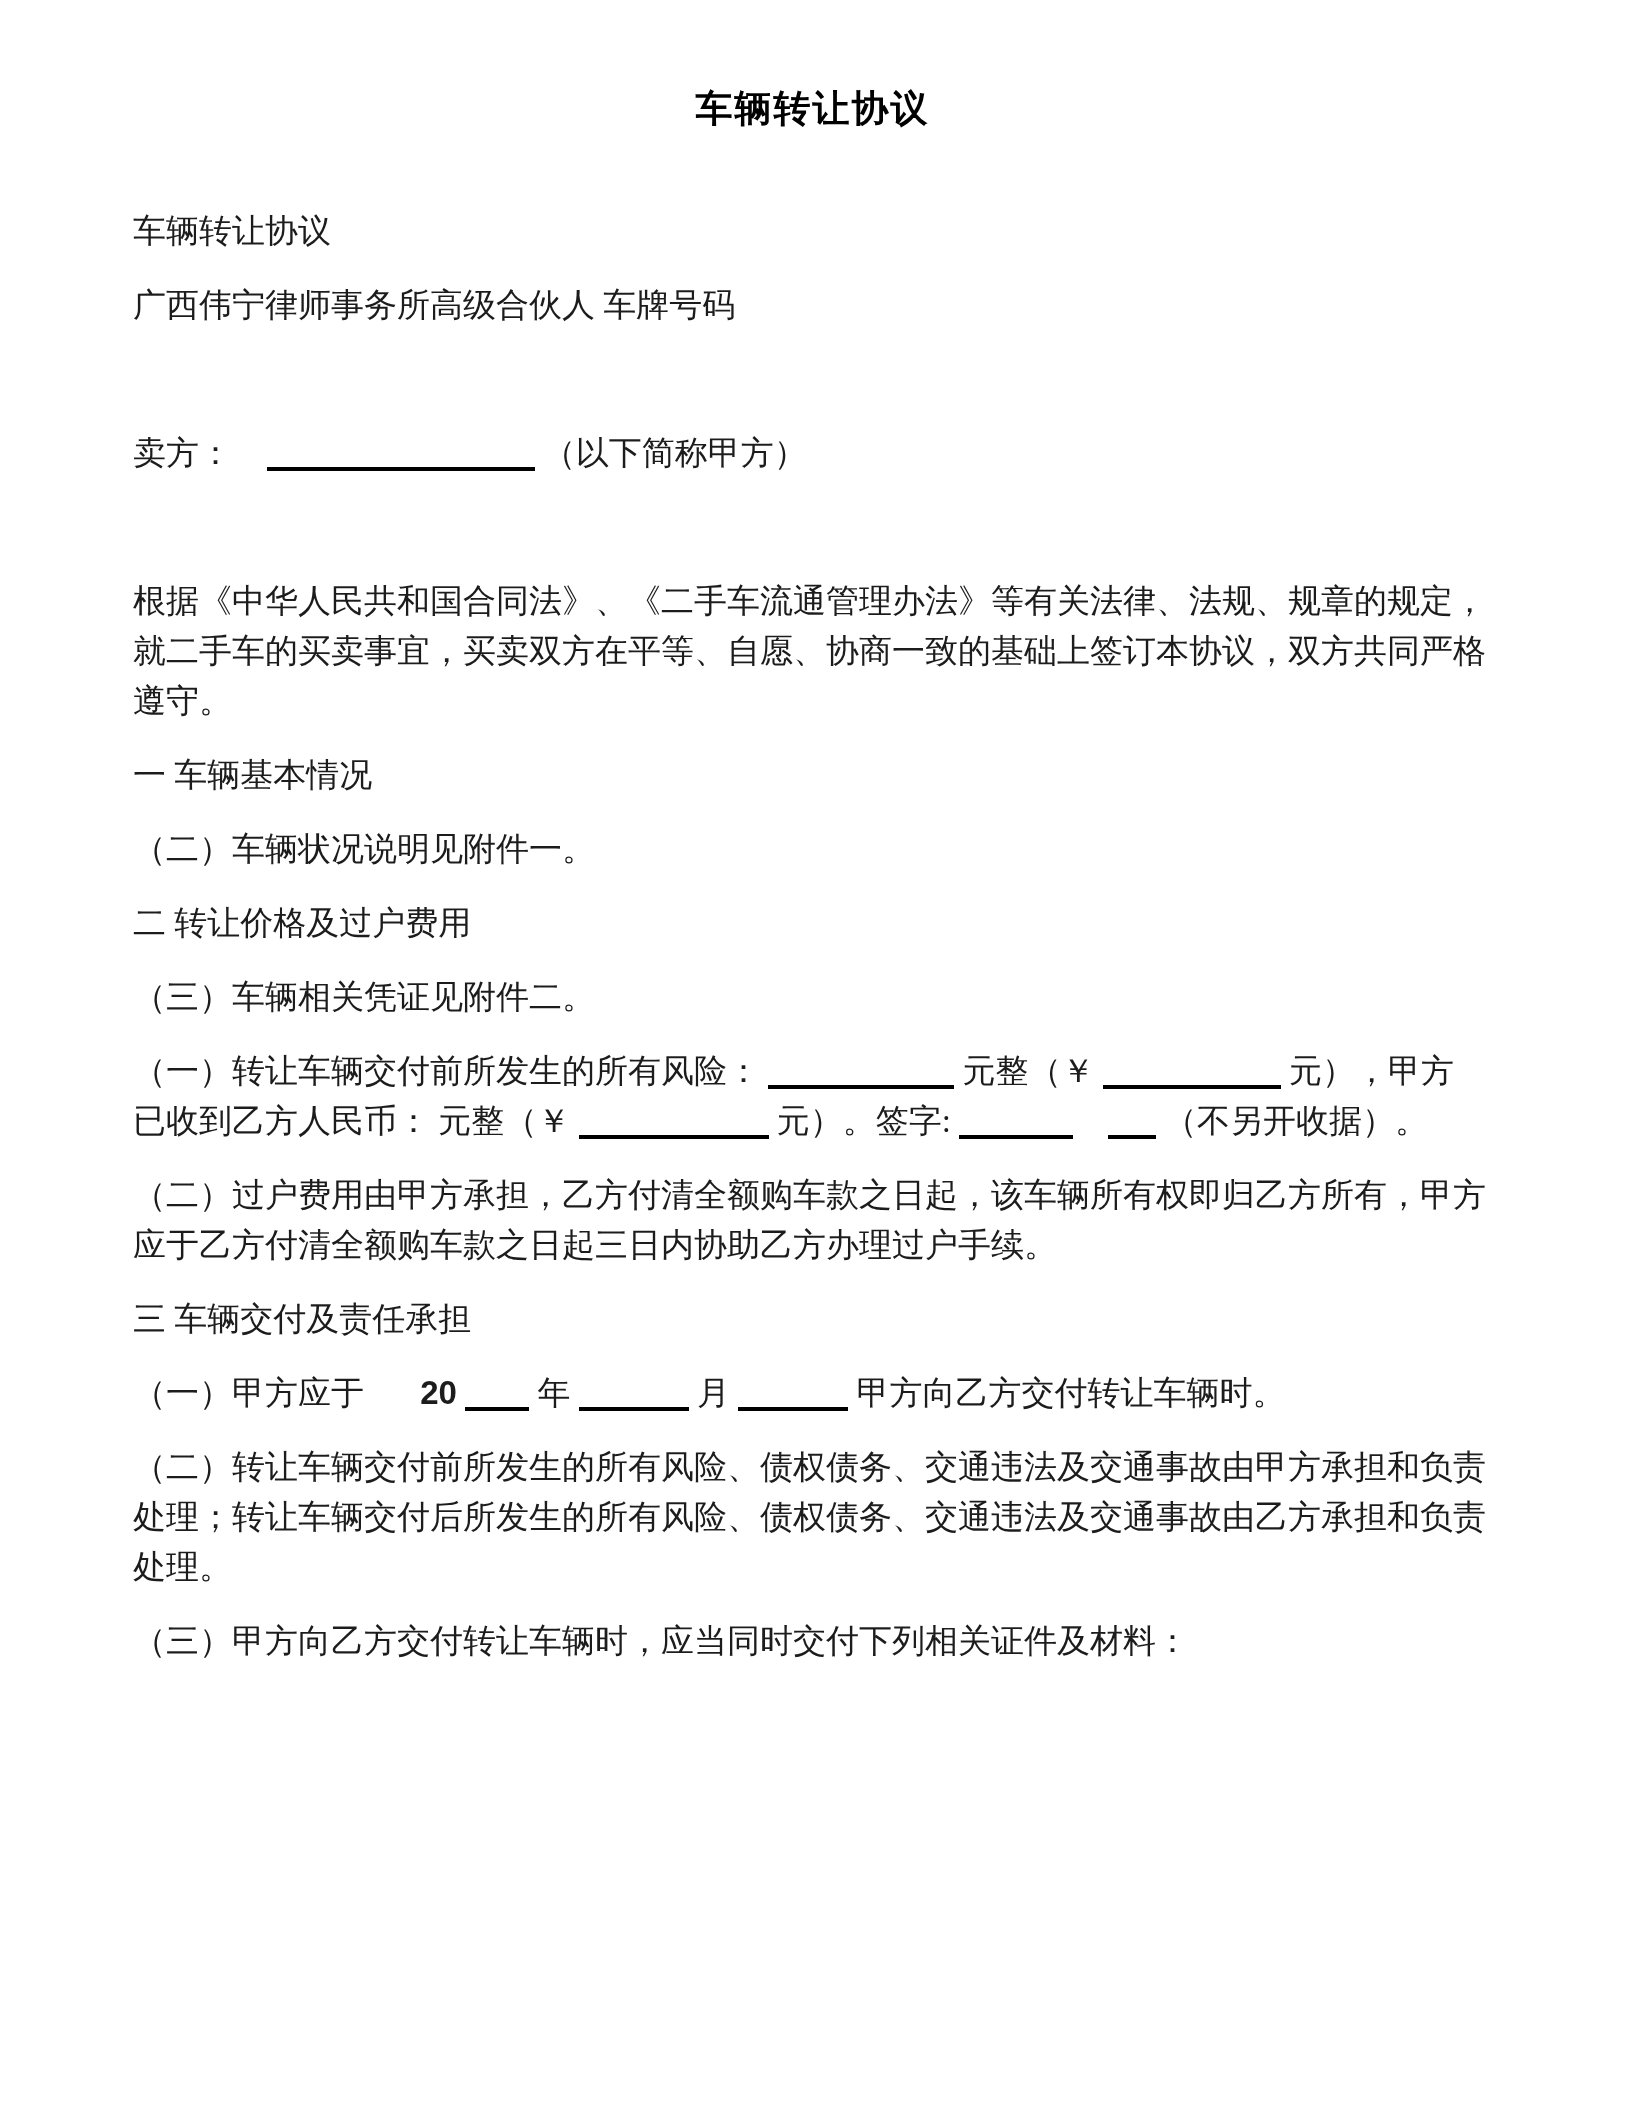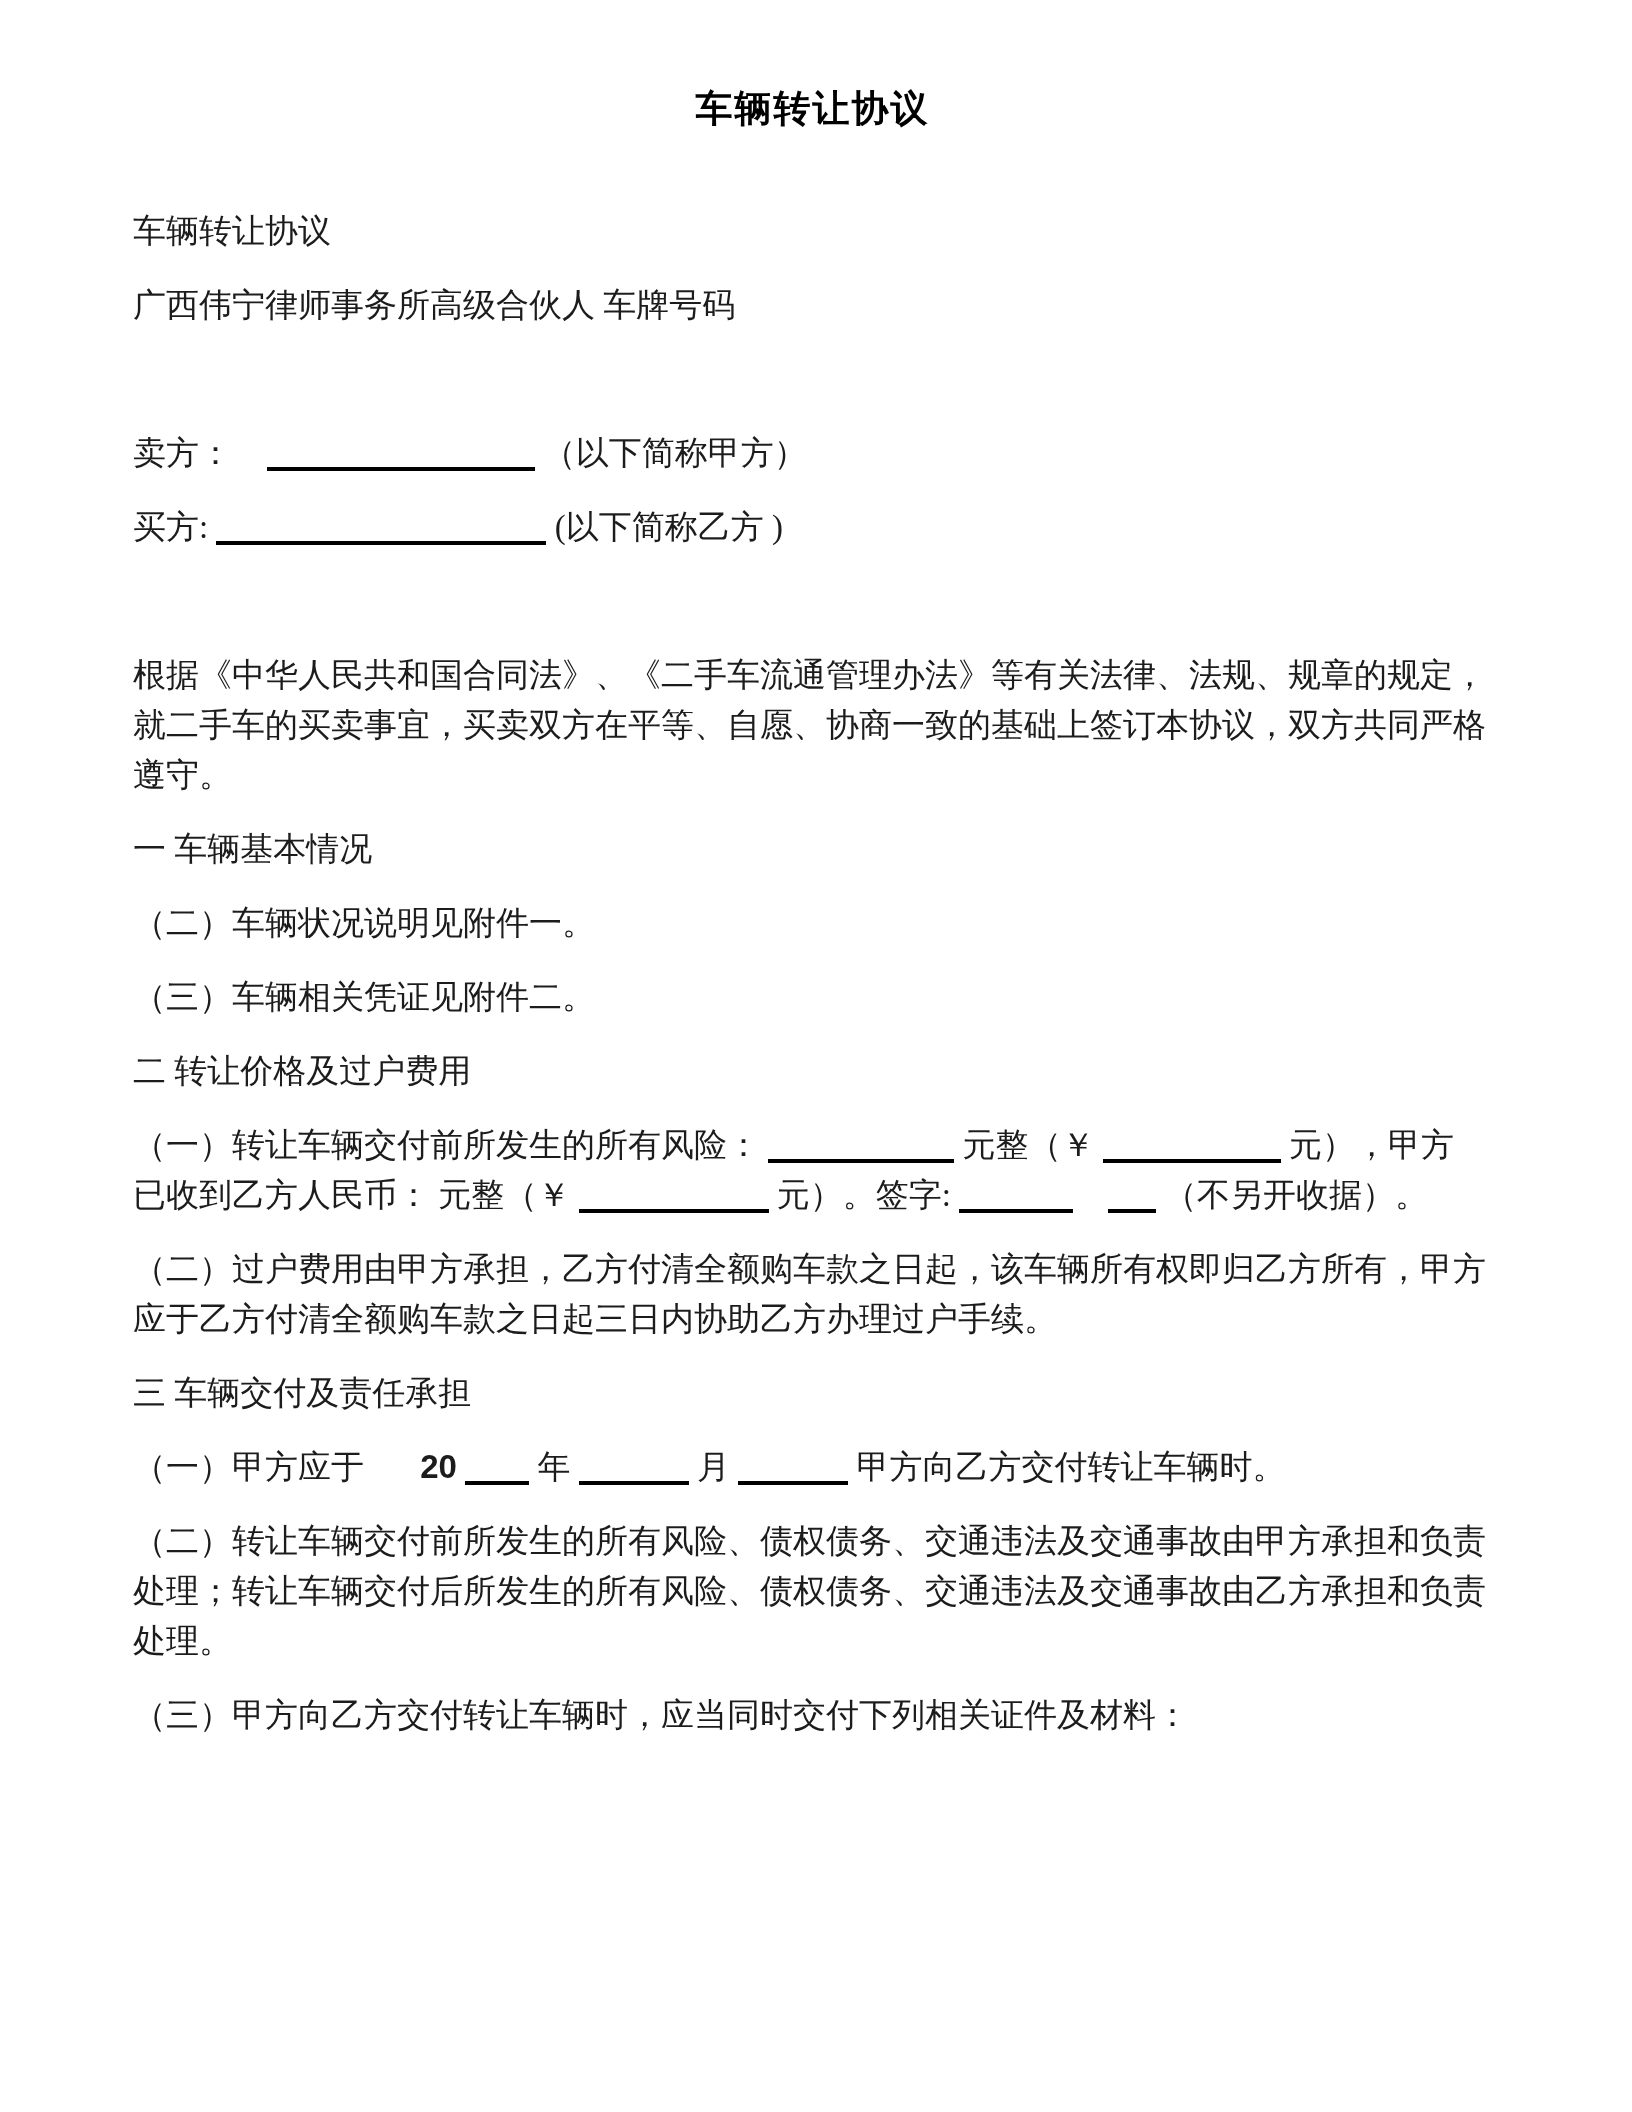--- a/index.html
+++ b/index.html
@@ -83,47 +83,42 @@
 
     <div class="blank-para"></div>
 
     <p class="line">
       <span>卖方：</span>
       <span class="gap-sm"></span>
       <span class="ul w-seller"></span>
       <span>（以下简称甲方）</span>
     </p>
 
-    <p class="line">
-      <span>买方:</span>
-      <span class="ul w-buyer"></span>
-      <span>(以下简称乙方 )</span>
-    </p>
 
     <div class="blank-para"></div>
 
     <p class="line">
       <span>根据《中华人民共和国合同法》、《二手车流通管理办法》等有关法律、法规、规章的规定，就二手车的买卖事宜，买卖双方在平等、自愿、协商一致的基础上签订本协议，双方共同严格遵守。</span>
     </p>
 
     <p class="line">
       <span>一 车辆基本情况</span>
     </p>
 
 
     <p class="line">
       <span>（二）车辆状况说明见附件一。</span>
     </p>
 
     <p class="line">
-      <span>（三）车辆相关凭证见附件二。</span>
+      <span>二 转让价格及过户费用</span>
     </p>
 
     <p class="line">
-      <span>二 转让价格及过户费用</span>
+      <span>（三）车辆相关凭证见附件二。</span>
     </p>
 
     <p class="line">
       <span>（一）转让车辆交付前所发生的所有风险：</span>
       <span class="ul w-price1"></span>
       <span> 元整（￥</span>
       <span class="ul w-price2"></span>
       <span>元），甲方</span>
       <br>
       <span>已收到乙方人民币：  元整（￥</span>

